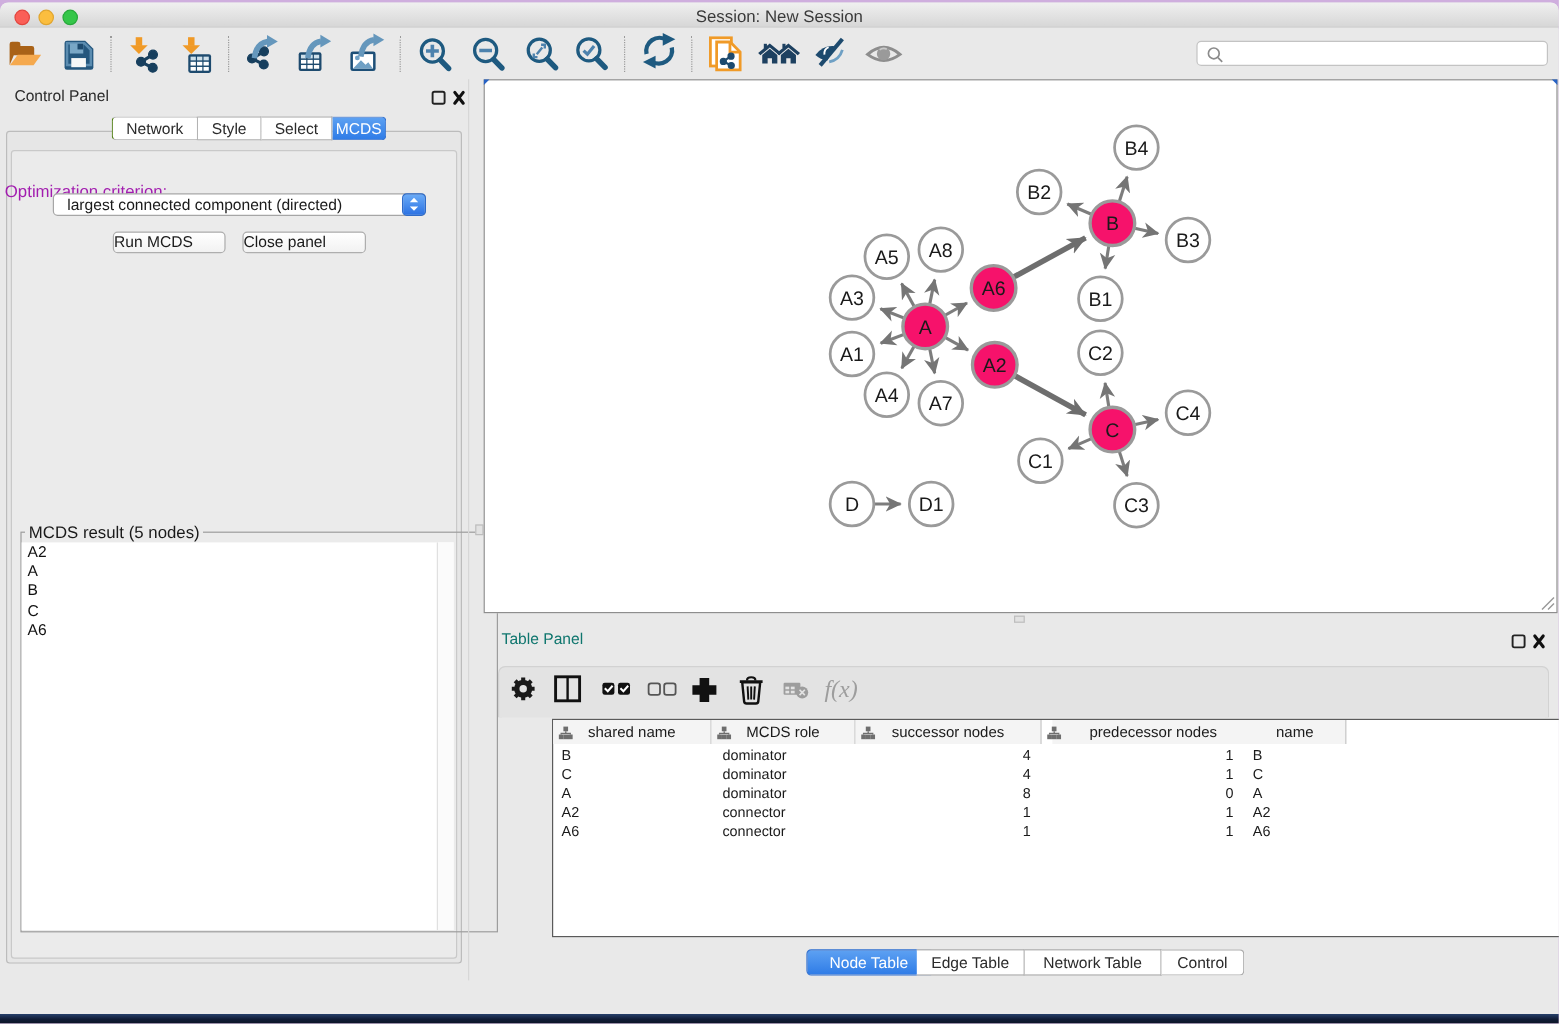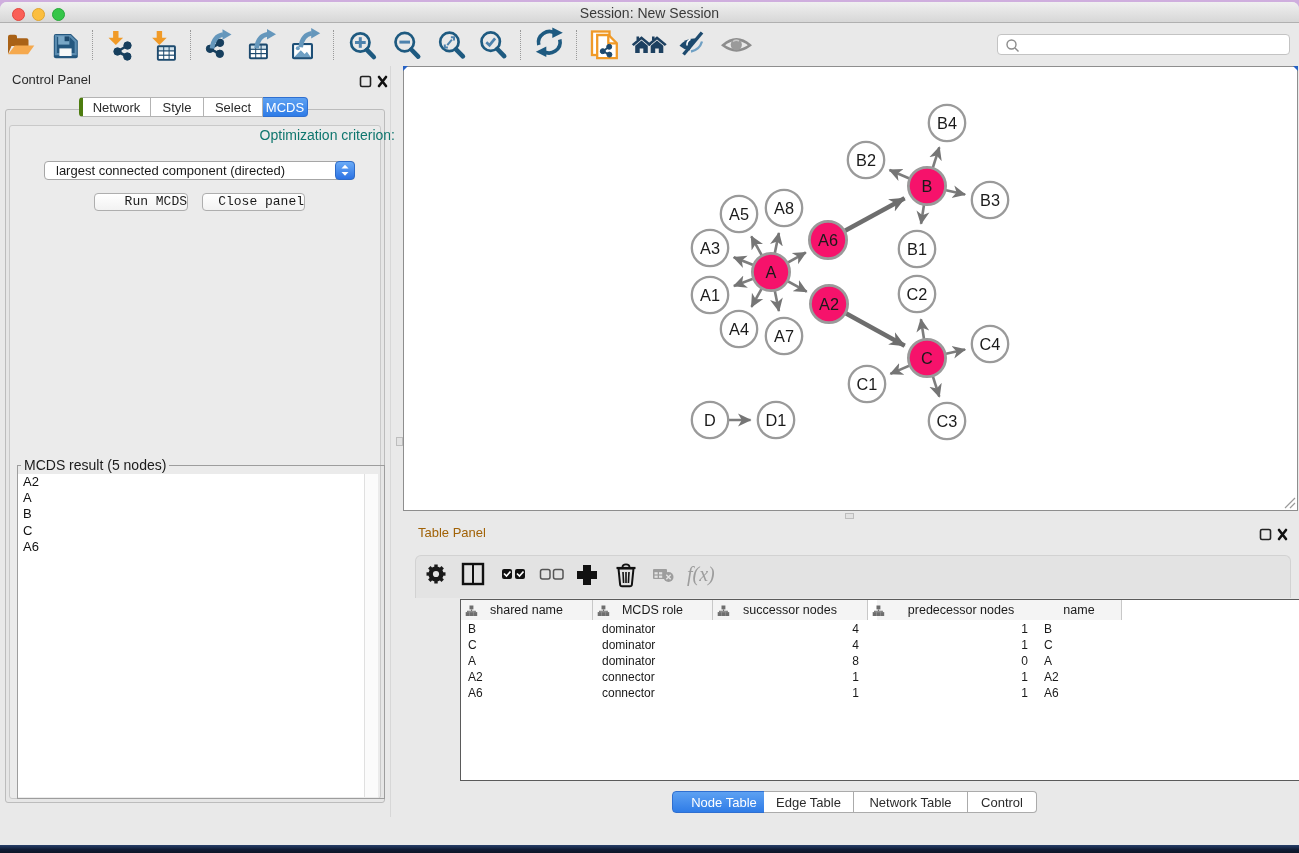--- a/index.html
+++ b/index.html
@@ -17,32 +17,32 @@
 #toolbar { position:absolute; left:0; top:22px; width:1299px; height:42px; background:#e9e9e9; }
 .tsep { position:absolute; top:6px; height:30px; width:0; border-left:1px dotted #9a9a9a; }
 #searchbox { position:absolute; left:997px; top:10px; width:293px; height:21px; background:#fff; border:1px solid #c3c3c3; border-radius:4px; }
 
 
 #cpanel { position:absolute; left:0; top:0; width:0; height:0; }
 #cpanel .ptitle { position:absolute; left:12px; top:70px; font-size:13px; color:#2b2b2b; }
 .panebox { position:absolute; border:1px solid #bcbcbc; border-radius:3px; }
 .tabrow { position:absolute; display:flex; height:20px; font-size:13px; }
 .tab { background:#fff; border:1px solid #b3b3b3; border-left:none; color:#2b2b2b; text-align:center; line-height:19px; }
-.tab.first { border-left:4px solid #4d7c0f; border-radius:4px 0 0 4px; }
+.tab.first { border-left:1px solid #4d7c0f; border-radius:4px 0 0 4px;margin-left:14px; }
 .tab.sel { background:linear-gradient(#5da1f2,#2f7ce7); color:#fff; border-color:#2f6fd0; border-radius:0 4px 4px 0; }
-.macbtn { font-size:13px; color:#1a1a1a; background:linear-gradient(#ffffff,#f2f2f2); border:1px solid #aeaeae; border-radius:4px; text-align:right; position:absolute;font-family:Liberation Mono, monospace; }
+.macbtn { font-size:13px; color:#1a1a1a; background:linear-gradient(#ffffff,#f2f2f2); border:1px solid #aeaeae; border-radius:4px; text-align:left; position:absolute; }
 
 
 #netwin { position:absolute; left:403px; top:64px; width:895px; height:445px; border:1px solid #8e8e8e; background:#fff; }
 #netbar { position:absolute; left:0; top:0; width:100%; height:21px; background:linear-gradient(#f7f7f7,#dadada); border-bottom:1px solid #9b9b9b; }
 #netbar .title { position:absolute; left:0; right:0; top:2.5px; text-align:center; font-size:14px; color:#2b2b2b; }
 
 
 #tpanel { position:absolute; left:0; top:0; width:0; height:0; }
-#tpanel .ptitle { position:absolute; left:418px; top:523px; font-size:13px; color:#a16207; }
+#tpanel .ptitle { position:absolute; left:418px; top:523px; font-size:13px; color:#0f766e; }
 #ttoolbar { position:absolute; left:415px; top:553px; width:876px; height:43px; background:#e3e3e3; border:1px solid #d2d2d2; border-bottom:none; border-radius:6px 6px 0 0; }
 #tablebox { position:absolute; left:416px; top:597px; width:873px; height:182px; background:#fff; border:1px solid #5a5a5a;margin-left:44px; }
 .th { position:absolute; top:0; height:20px; background:#f4f4f4; border-right:1px solid #c8c8c8; font-size:12.5px; color:#1a1a1a; text-align:center; line-height:20px; }
 .cell { position:absolute; font-size:12px; color:#1a1a1a; height:16px; line-height:16px; }
 
 
 .btab { position:absolute; top:789px; height:22px; background:#fff; border:1px solid #ababab; border-left:none; font-size:13px; color:#2b2b2b; text-align:center; line-height:21px; }
 
 
 #statusbar { position:absolute; left:0; top:815px; width:1299px; height:30px; background:#ececec; border-top:1px solid #c2c2c2; }
@@ -234,34 +234,34 @@
       <path d="M20 3 L27 12 M27 3 L20 12" stroke="#111" stroke-width="2.6" stroke-linecap="round"></path>
     </svg>
     <div class="panebox" style="left:5px;top:107px;width:380px;height:694px;background:#e6e6e6;"></div>
     <div class="panebox" style="left:9px;top:123px;width:372px;height:674px;border-color:#c9c9c9;background:#ebebeb;"></div>
     <div class="tabrow" style="left:79px;top:95px;">
       <div class="tab first" style="width:72px;">Network</div>
       <div class="tab" style="width:53px;">Style</div>
       <div class="tab" style="width:59px;">Select</div>
       <div class="tab sel" style="width:45px;">MCDS</div>
     </div>
-    <div class="abs" style="left:4px;top:125px;width:391px;text-align:right;font-size:14px;color:#0f766e;">Optimization criterion:</div>
+    <div class="abs" style="left:4px;top:149px;width:391px;text-align:left;font-size:14px;color:#a21caf;">Optimization criterion:</div>
     <div class="abs" style="left:44px;top:159px;width:311px;height:19px;background:#fff;border:1px solid #a6a6a6;border-radius:4px;">
       <div class="abs" style="left:11px;top:1px;font-size:13px;color:#1a1a1a;">largest connected component (directed)</div>
       <div class="abs" style="right:-1px;top:-1px;width:20px;height:19px;border-radius:4px;background:linear-gradient(#6aabf7,#2c72e3);border:1px solid #2e6bc8;">
         <svg width="18" height="17" viewBox="0 0 18 17">
             <path d="M5.5 6.5 L9 2.8 L12.5 6.5 Z" fill="#fff"></path>
             <path d="M5.5 10 L9 13.7 L12.5 10 Z" fill="#fff"></path>
           </svg>
       </div>
     </div>
     <div class="macbtn" style="left:94px;top:191px;width:94px;height:18px;line-height:16px;">Run MCDS</div>
     <div class="macbtn" style="left:202px;top:191px;width:103px;height:18px;line-height:16px;">Close panel</div>
 
-    <fieldset class="abs" style="left:17px;top:455px;width:368px;height:342px;border:1px solid #9d9d9d;border-radius:0;padding:0;background:transparent;">
+    <fieldset class="abs" style="left:17px;top:433px;width:398px;height:342px;border:1px solid #9d9d9d;border-radius:0;padding:0;background:transparent;">
       <legend style="font-size:14px;color:#1a1a1a;margin-left:3px;padding:0 3px;">MCDS result (5 nodes)</legend>
       <div class="abs" style="left:0;top:1px;width:360px;height:323px;background:#fff;">
         <div class="abs" style="right:0;top:0;width:14px;height:100%;background:#fbfbfb;border-left:1px solid #e0e0e0;"></div>
         <div style="font-size:13px;color:#111;line-height:16.2px;padding:0 0 0 5px;">A2<br>A<br>B<br>C<br>A6</div>
       </div>
     </fieldset>
   </div>
 
   <div class="abs" style="left:390px;top:64px;width:1px;height:751px;background:#d7d7d7;"></div>
   <div class="abs" style="left:395.5px;top:435px;width:7px;height:9px;background:#e2e2e2;border:1px solid #bdbdbd;"></div>

